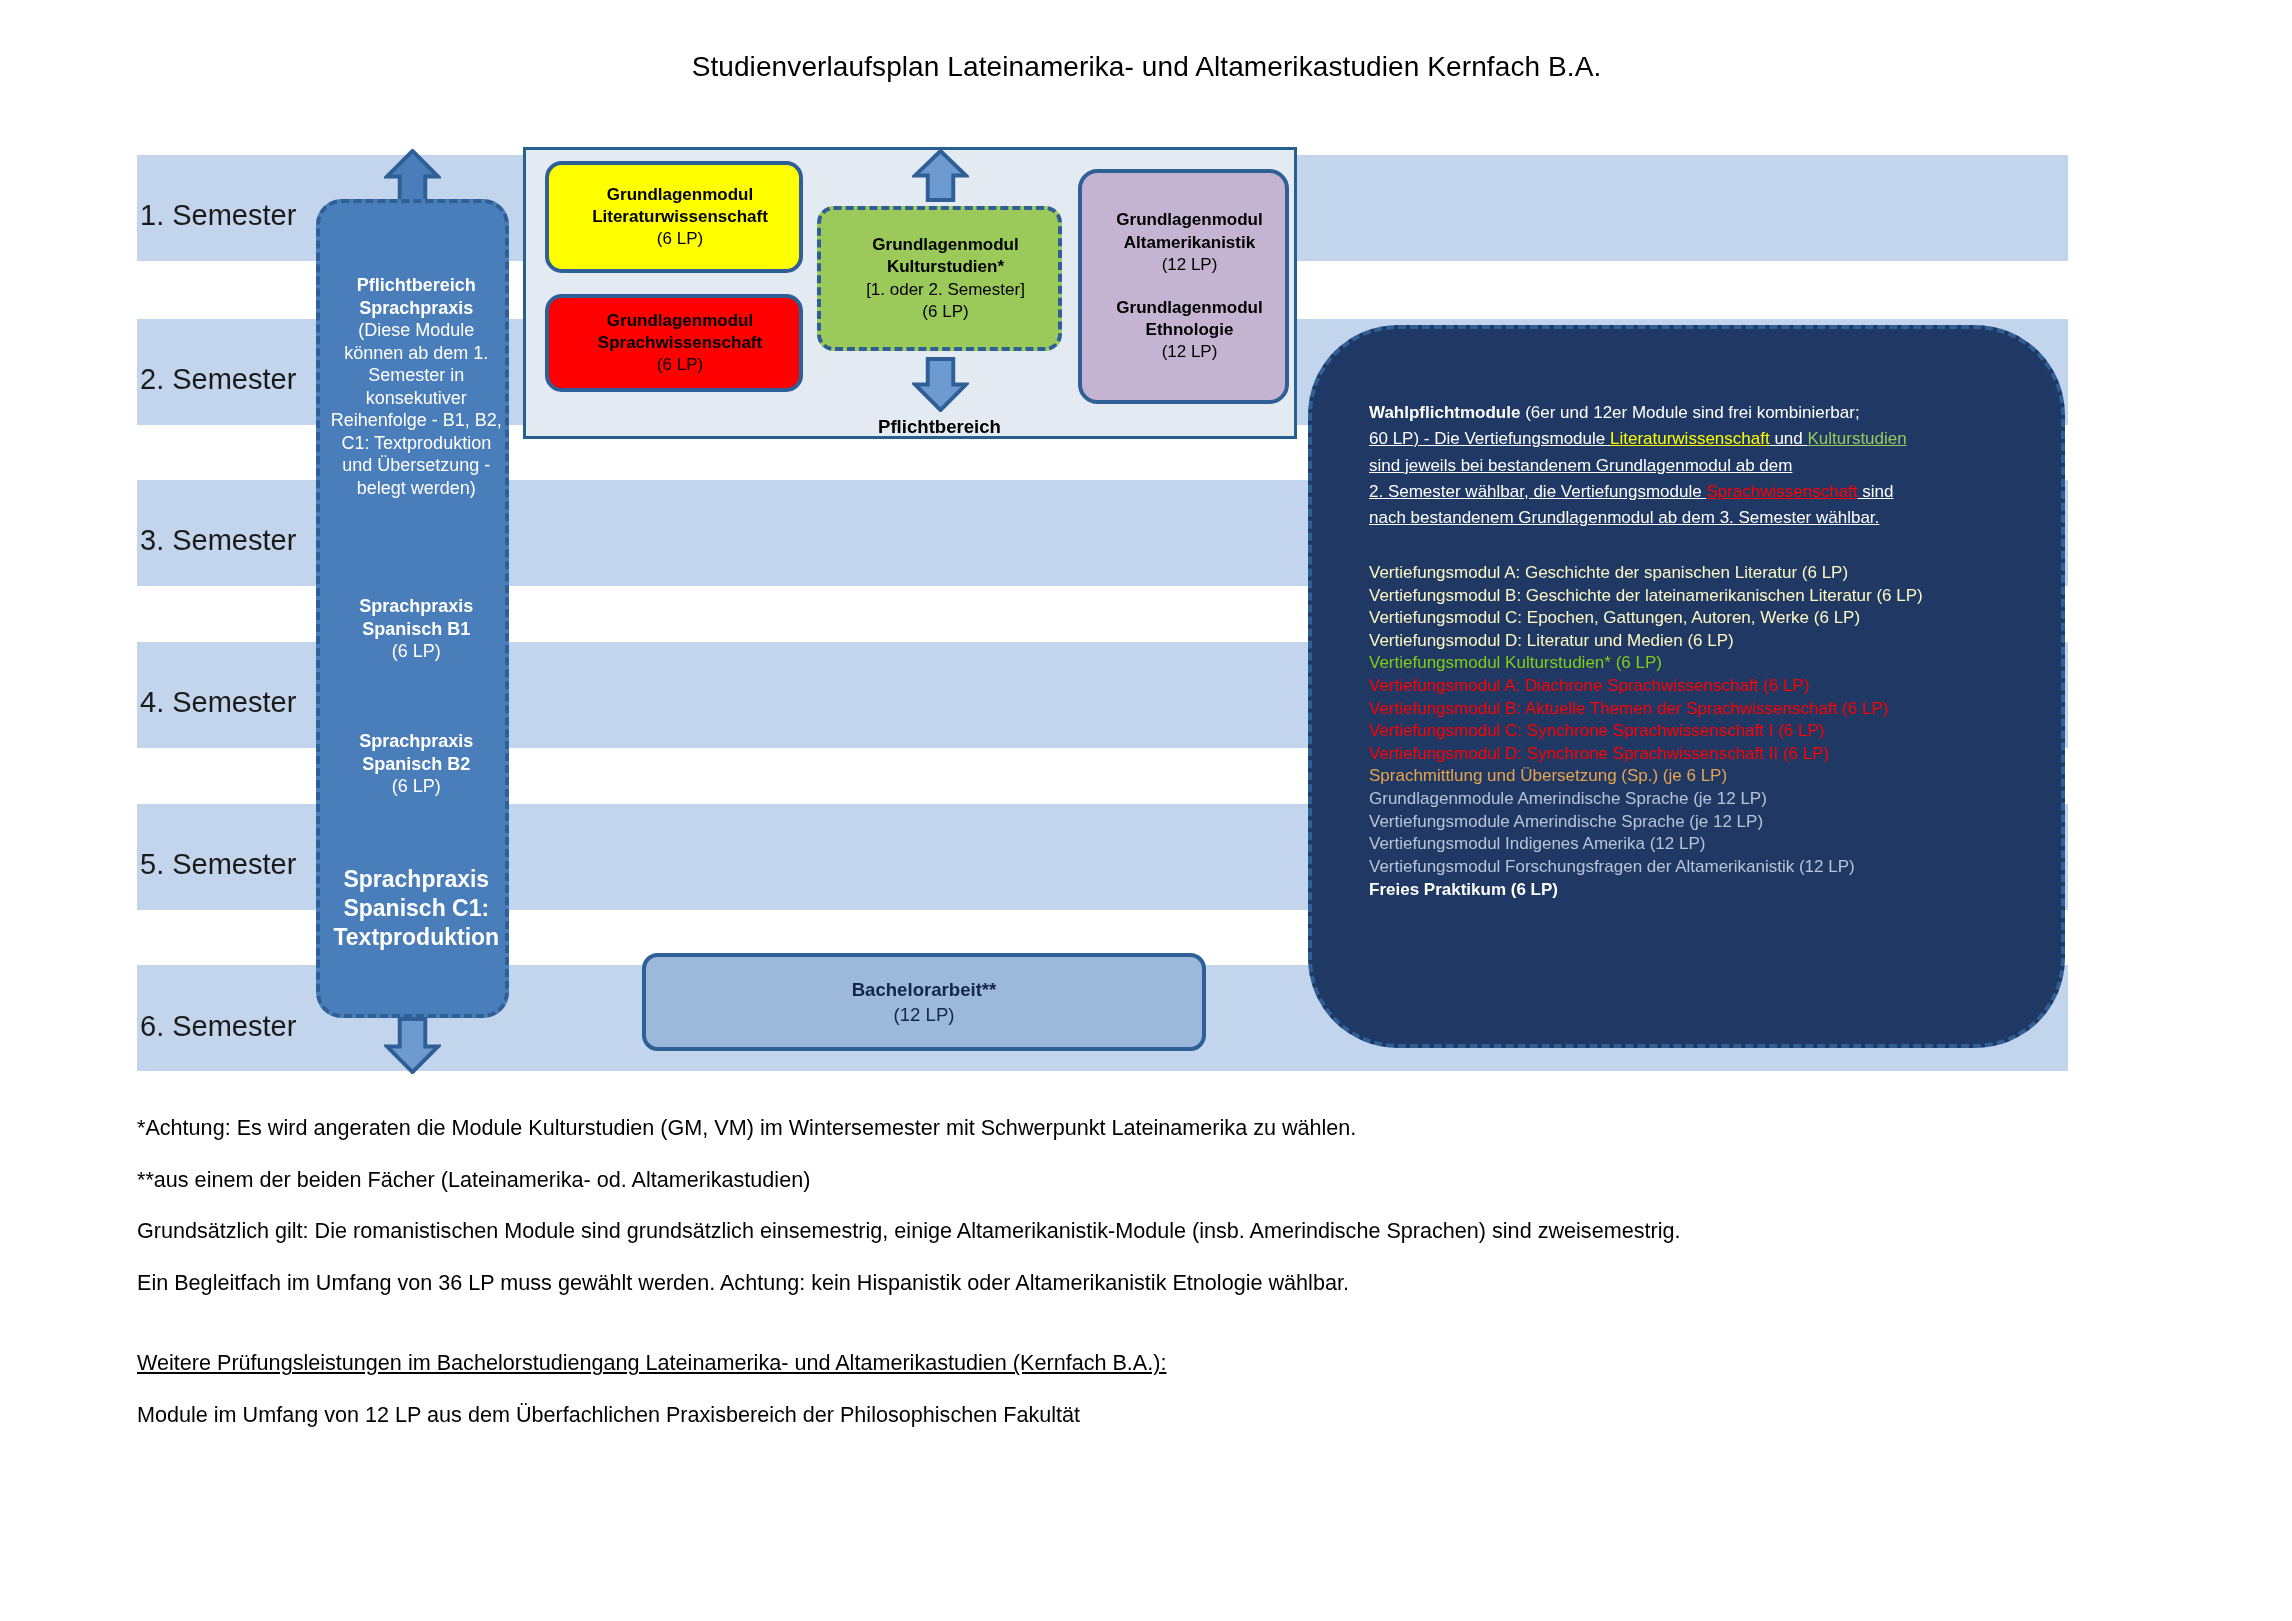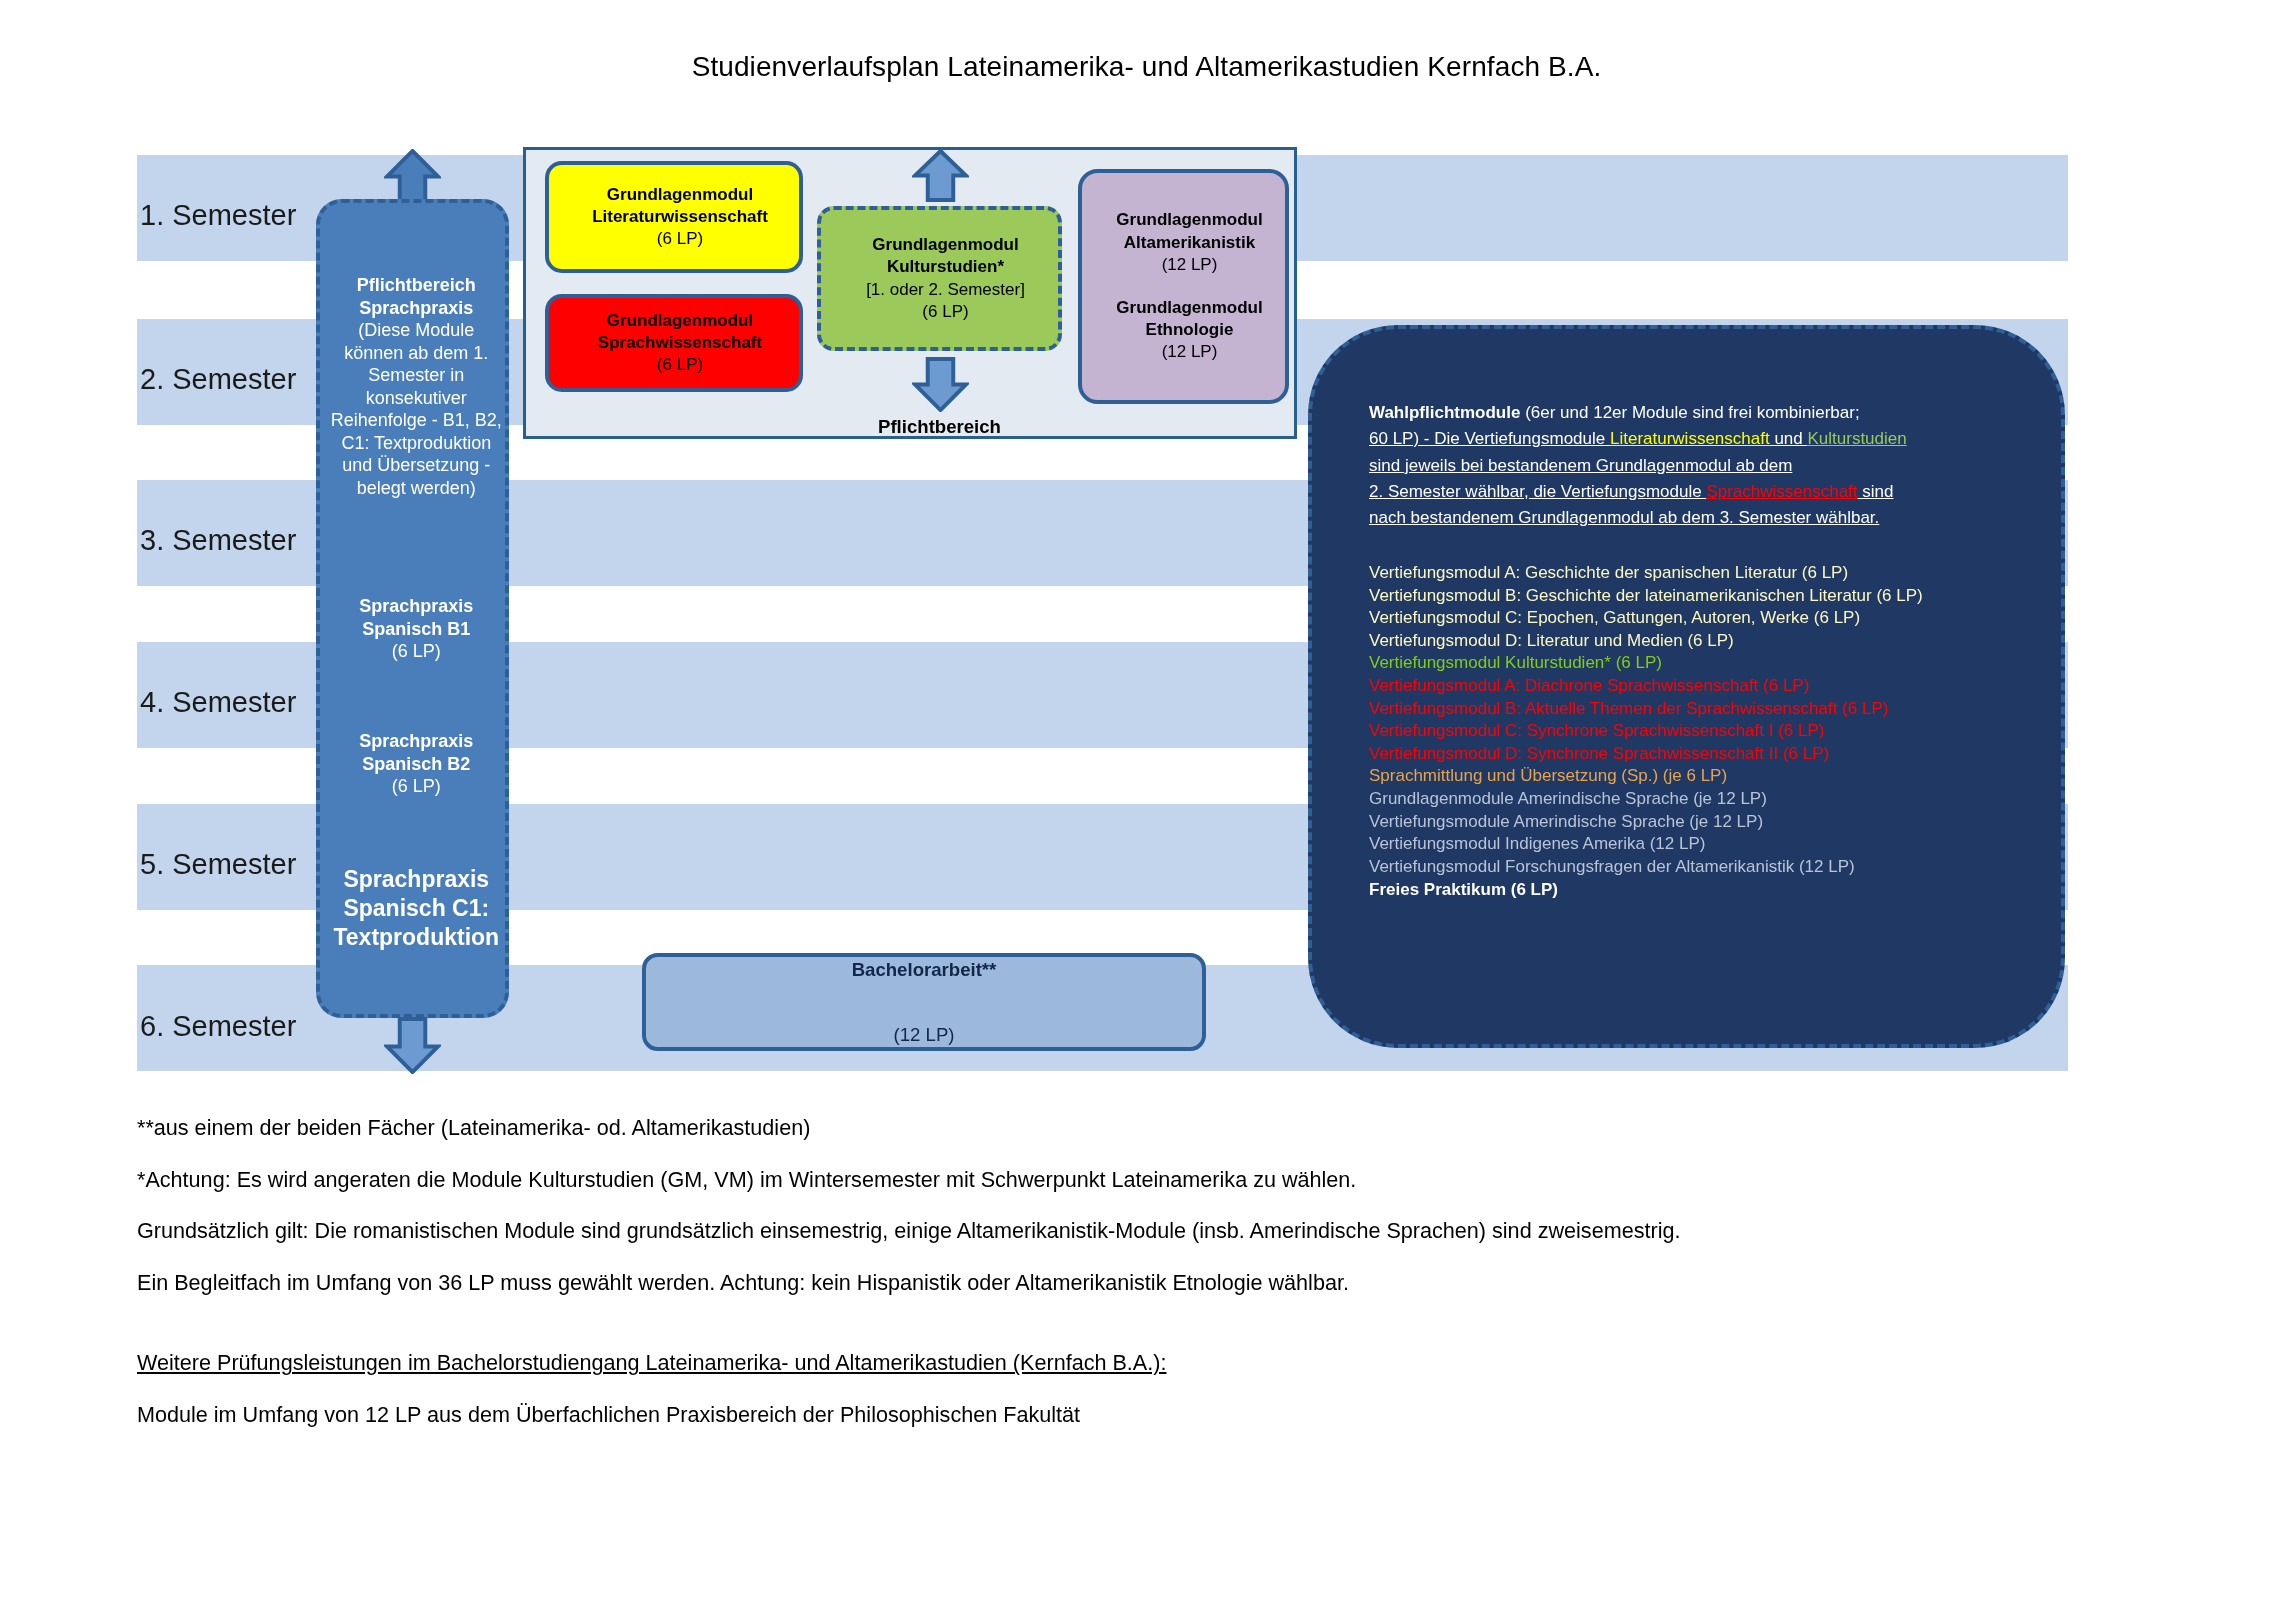--- a/index.html
+++ b/index.html
@@ -116,21 +116,21 @@
   .c-red{color:#ff0000;}
   .c-orange{color:#e8a44c;}
   .c-grey{color:#b9c4d6;}
   .c-white{color:#ffffff;font-weight:700;}
 
   
   .bachelor{
     position:absolute;left:642px;top:953px;width:564px;height:98px;
     background:#9cb8db;border:4.9px solid #2e5f96;border-radius:15.7px;
     box-sizing:border-box;display:flex;flex-direction:column;
-    align-items:center;justify-content:space-between;
+    align-items:center;justify-content:center;
     font-size:18.6px;color:#12274a;line-height:1.35;
   }
   .bachelor .b1{font-weight:700;}
 
   
   .notes{
     position:absolute;left:137px;top:1117px;width:2019px;
     font-size:21.6px;color:#000;line-height:1;
   }
   .notes p{margin:0 0 30px 0;}
@@ -262,22 +262,22 @@
       <div class="c-white">Freies Praktikum (6 LP)</div>
     </div>
   </div>
 
   <div class="bachelor">
     <span class="b1">Bachelorarbeit**</span>
     <span>(12 LP)</span>
   </div>
 
   <div class="notes">
+    <p>*Achtung: Es wird angeraten die Module Kulturstudien (GM, VM) im Wintersemester mit Schwerpunkt Lateinamerika zu wählen.</p>
     <p>**aus einem der beiden Fächer (Lateinamerika- od. Altamerikastudien)</p>
-    <p>*Achtung: Es wird angeraten die Module Kulturstudien (GM, VM) im Wintersemester mit Schwerpunkt Lateinamerika zu wählen.</p>
     <p>Grundsätzlich gilt: Die romanistischen Module sind grundsätzlich einsemestrig, einige Altamerikanistik-Module (insb. Amerindische Sprachen) sind zweisemestrig.</p>
     <p>Ein Begleitfach im Umfang von 36 LP muss gewählt werden. Achtung: kein Hispanistik oder Altamerikanistik Etnologie wählbar.</p>
     <p class="under gap">Weitere Prüfungsleistungen im Bachelorstudiengang Lateinamerika- und Altamerikastudien (Kernfach B.A.):</p>
     <p>Module im Umfang von 12 LP aus dem Überfachlichen Praxisbereich der Philosophischen Fakultät</p>
   </div>
 
 </div>
 
 
 </body></html>

